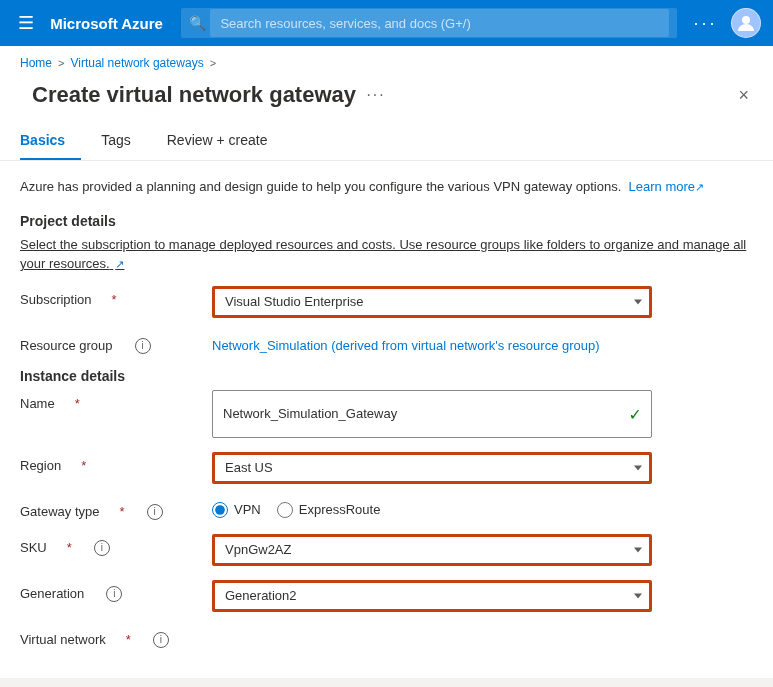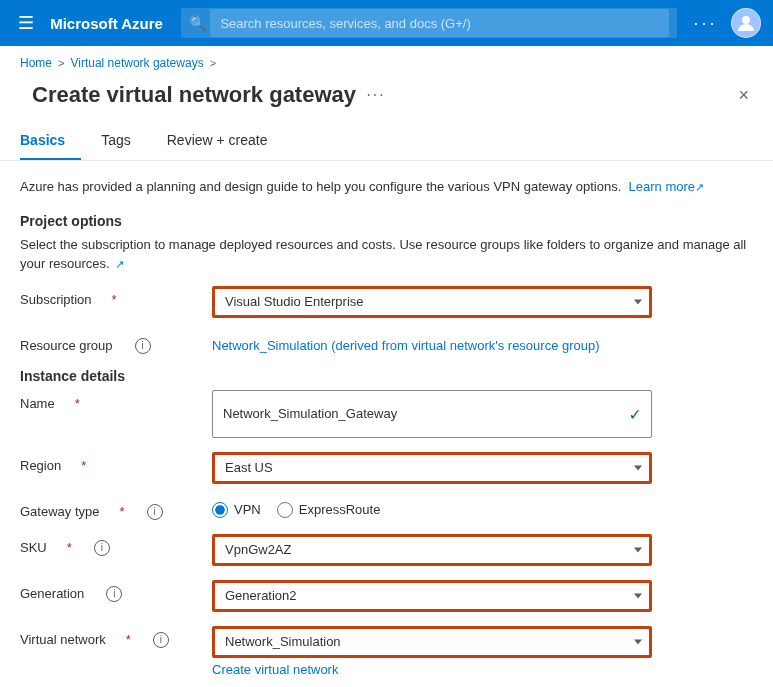--- a/index.html
+++ b/index.html
@@ -184,20 +184,21 @@
       font-weight: 700;
       color: #323130;
       margin-bottom: 6px;
       margin-top: 8px;
     }
     .section-desc {
       font-size: 13px;
       color: #323130;
       margin-bottom: 12px;
       line-height: 1.5;
+      text-decoration: underline;
     }
 
     
     .form-row {
       display: flex;
       align-items: flex-start;
       margin-bottom: 14px;
       gap: 12px;
     }
     .form-label {
@@ -378,21 +379,21 @@
     <div class="tab">Review + create</div>
   </div>
 
   <div class="content">
 
     <div class="info-banner">
       <span>Azure has provided a planning and design guide to help you configure the various VPN gateway options.</span>
       &nbsp;<a>Learn more</a><span style="font-size:11px; color:#0078d4;">↗</span>
     </div>
 
-    <div class="section-title">Project options</div>
+    <div class="section-title">Project details</div>
     <div class="section-desc">
       <span>Select the subscription to manage deployed resources and costs. Use resource groups like folders to organize and manage all your resources.</span>
       <span style="font-size:11px; color:#0078d4; margin-left:2px;">↗</span>
     </div>
 
     <div class="form-row">
       <div class="form-label">
         <span>Subscription</span>
         <span class="required-star">*</span>
       </div>
@@ -492,24 +493,16 @@
         </div>
       </div>
     </div>
 
     <div class="form-row">
       <div class="form-label">
         <span>Virtual network</span>
         <span class="required-star">*</span>
         <span class="info-icon">i</span>
       </div>
-      <div class="form-control">
-        <div class="select-wrap">
-          <select class="select-box">
-            <option>Network_Simulation</option>
-          </select>
-        </div>
-        <a class="create-link">Create virtual network</a>
-      </div>
     </div>
 
   </div>
 </div>
 
 </body></html>

